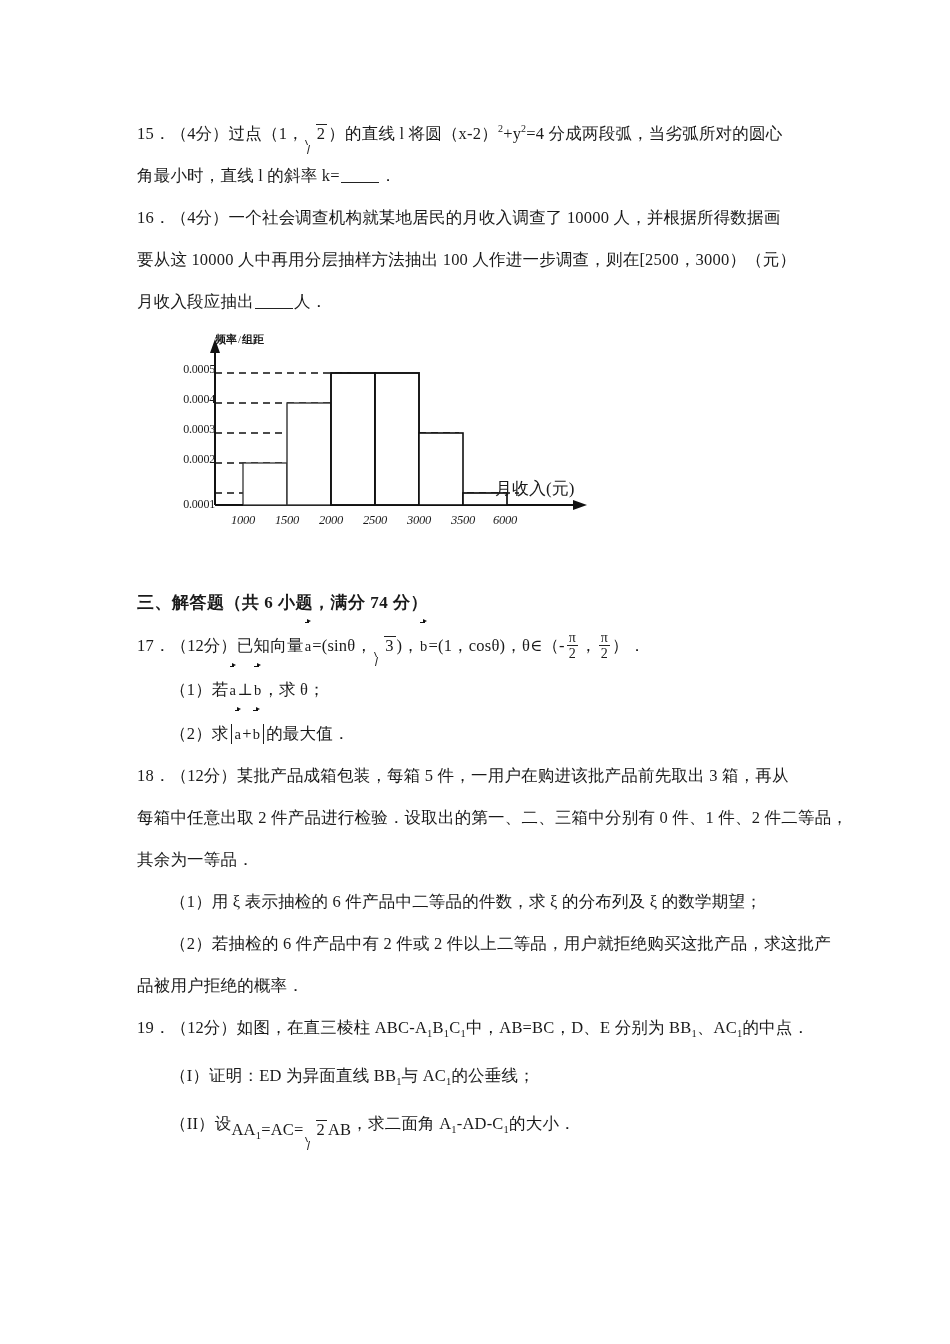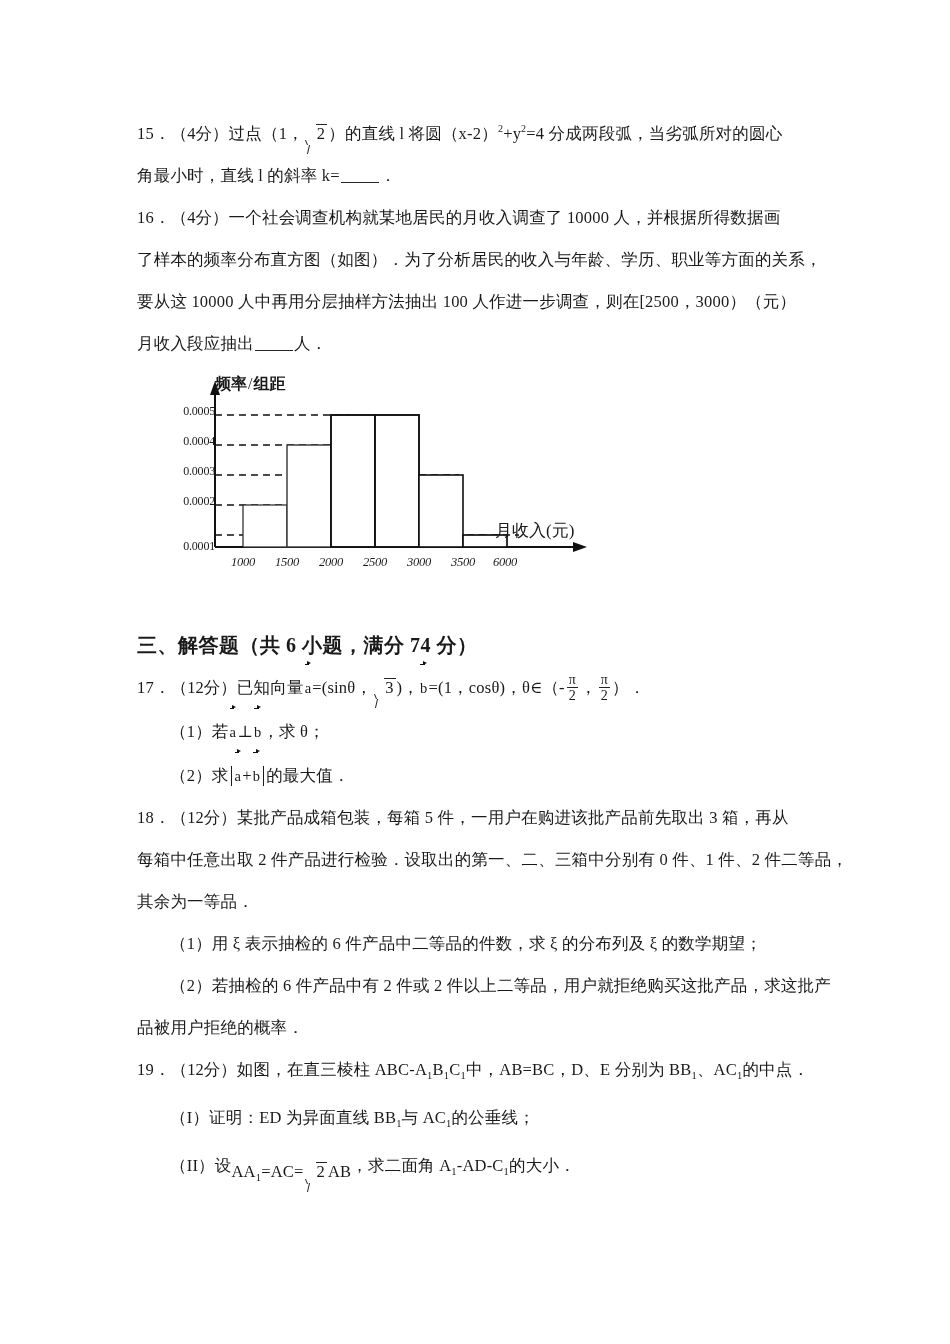--- a/index.html
+++ b/index.html
@@ -123,41 +123,41 @@
     border-left: 1.3px solid #1a1a1a;
     width: 0;
     height: 20px;
     vertical-align: -5px;
     margin: 0 2px;
   }
 
   
   .section-head {
     font-weight: bold;
-    font-size: 20px;
+    font-size: 17px;
     line-height: 40px;
     letter-spacing: 0.5px;
     margin-top: 36px;
   }
 
   
   .chart-area {
     position: relative;
     margin: 14px 0 0 42px;
     width: 420px;
     height: 210px;
   }
 
   .chart-svg { display: block; }
 
   .axis-label-y {
     position: absolute;
     left: 36px;
     top: -5px;
-    font-size: 16px;
+    font-size: 11px;
     font-weight: bold;
     letter-spacing: 0px;
     white-space: nowrap;
   }
   .slash-sep { font-weight: normal; padding: 0 1px; }
 
   .axis-label-x {
     position: absolute;
     left: 316px;
     top: 140px;
@@ -209,21 +209,20 @@
     </div>
     <div class="qline">
       <span>角最小时，直线 l 的斜率 k=</span><span class="blank-ul"></span><span>．</span>
     </div>
   </div>
 
   <div class="qblock">
     <div class="qline">
       <span class="num">16</span><span>．</span><span class="score">（4分）</span><span>一个社会调查机构就某地居民的月收入调查了 10000 人，并根据所得数据画</span>
     </div>
-    <div class="qline">了样本的频率分布直方图（如图）．为了分析居民的收入与年龄、学历、职业等方面的关系，</div>
     <div class="qline">要从这 10000 人中再用分层抽样方法抽出 100 人作进一步调查，则在[2500，3000）（元）</div>
     <div class="qline">
       <span>月收入段应抽出</span><span class="blank-ul"></span><span>人．</span>
     </div>
   </div>
 
   <div class="chart-area">
 
     <div class="axis-label-y">
       <span>频率</span><span class="slash-sep">/</span><span>组距</span>

